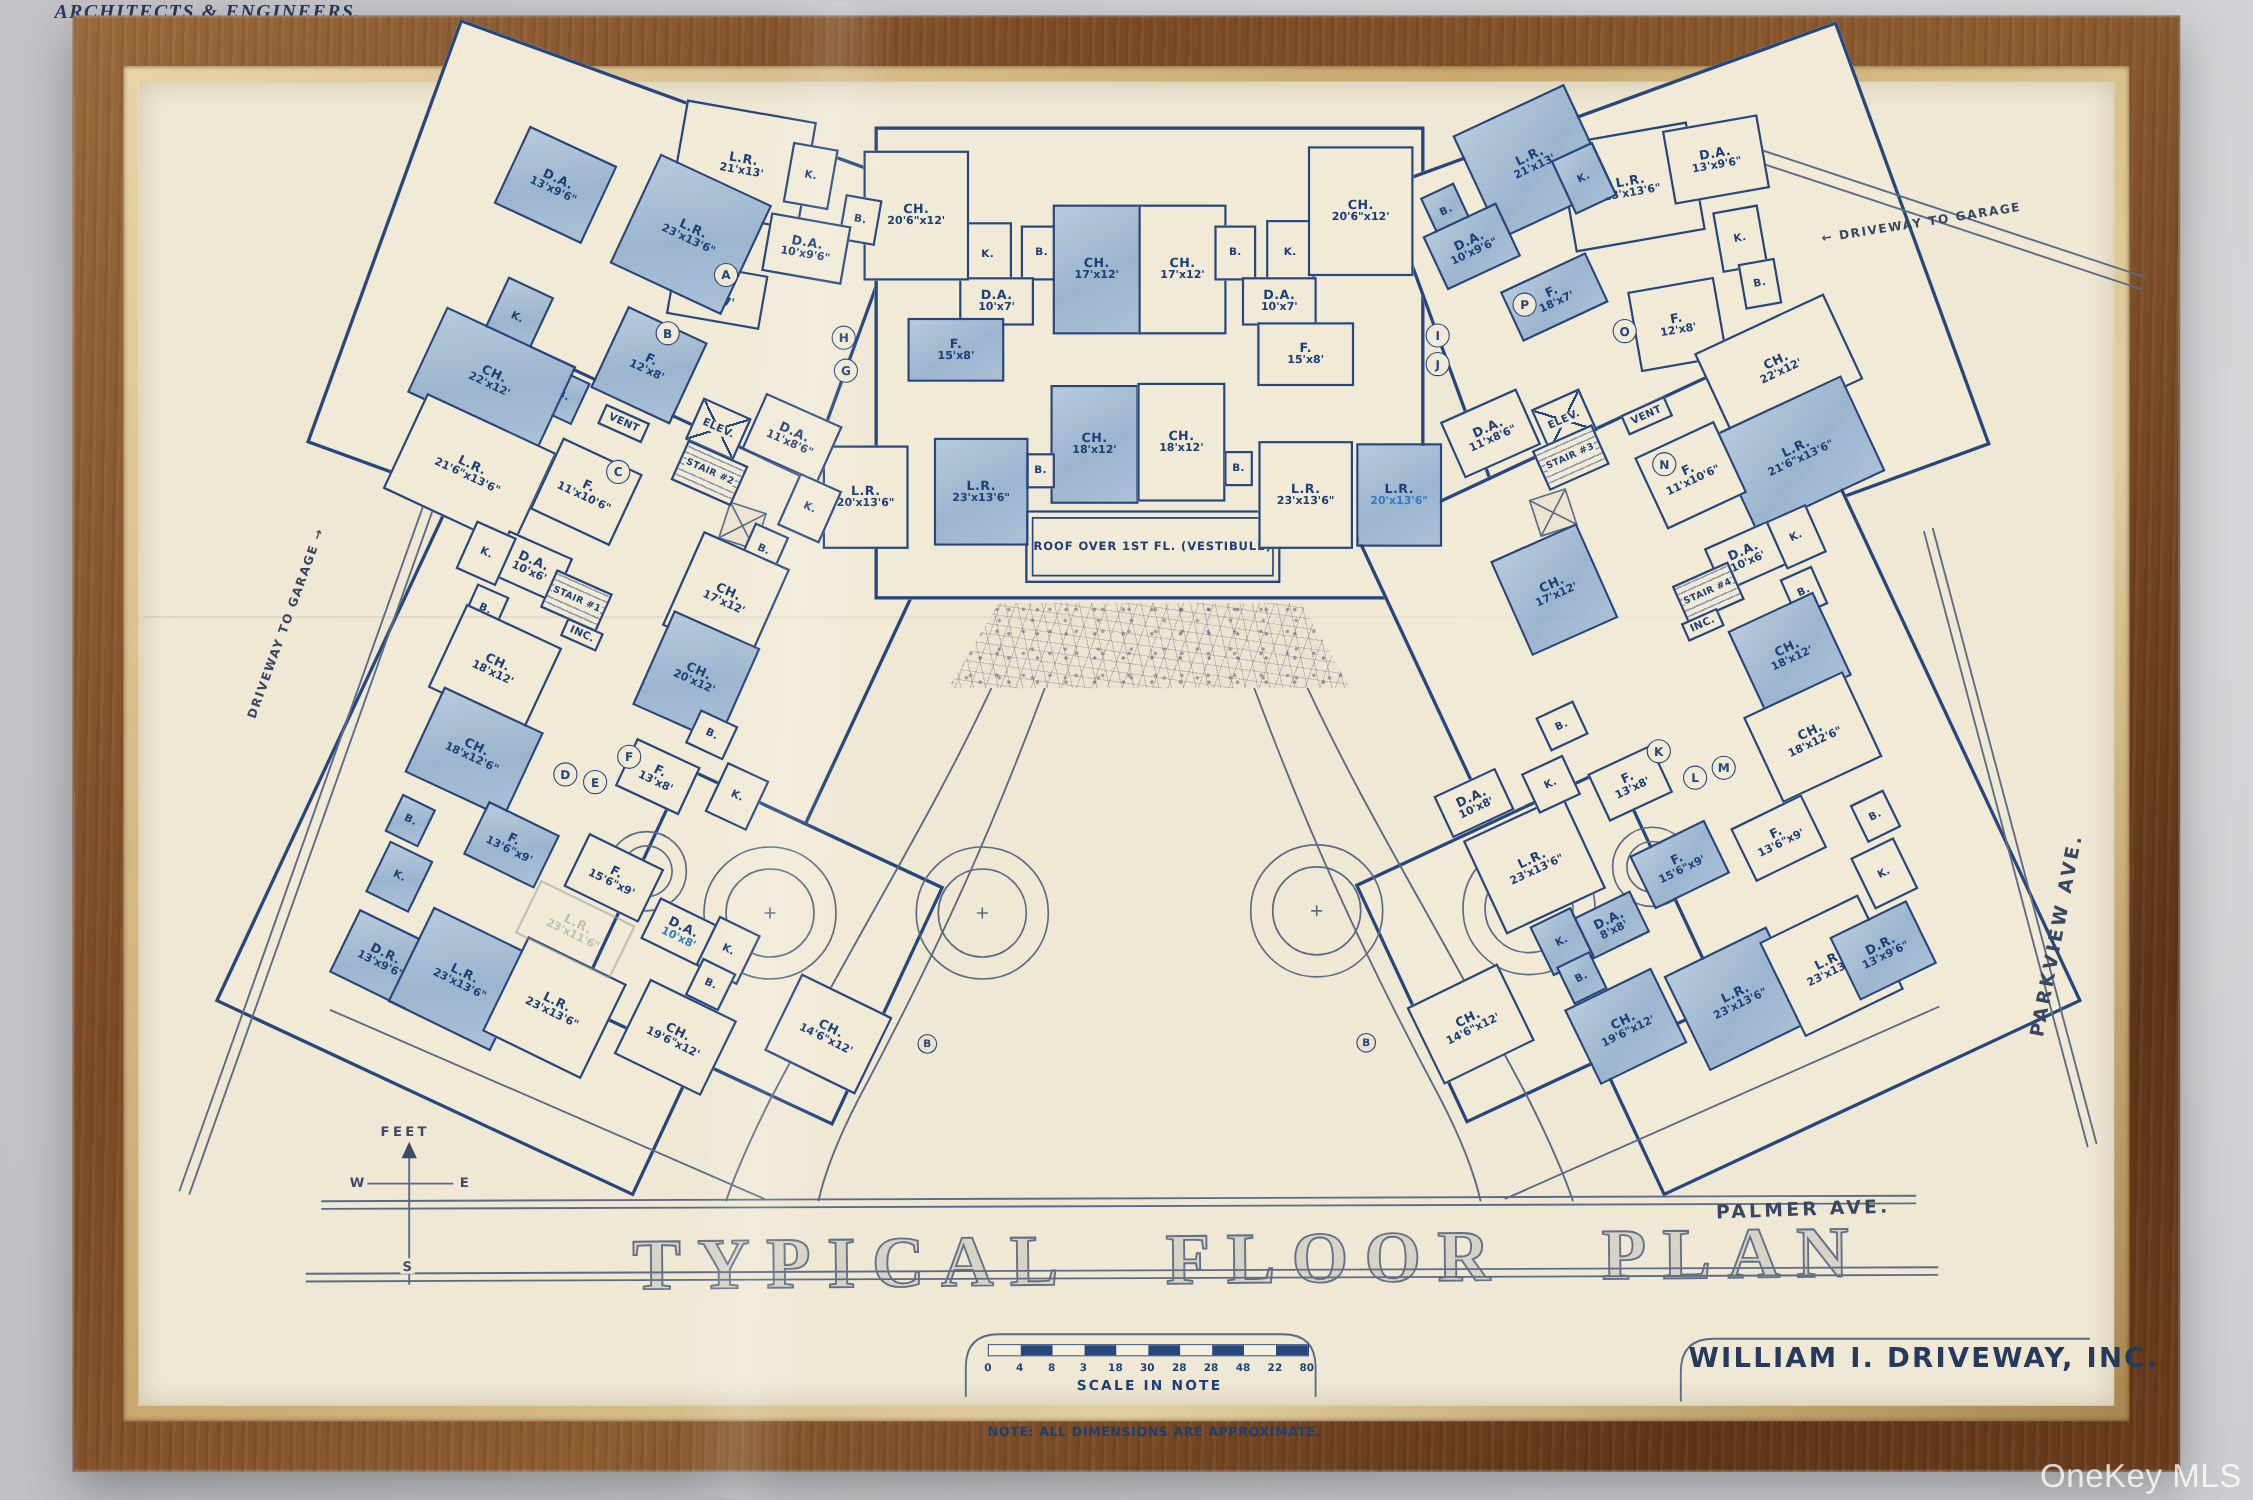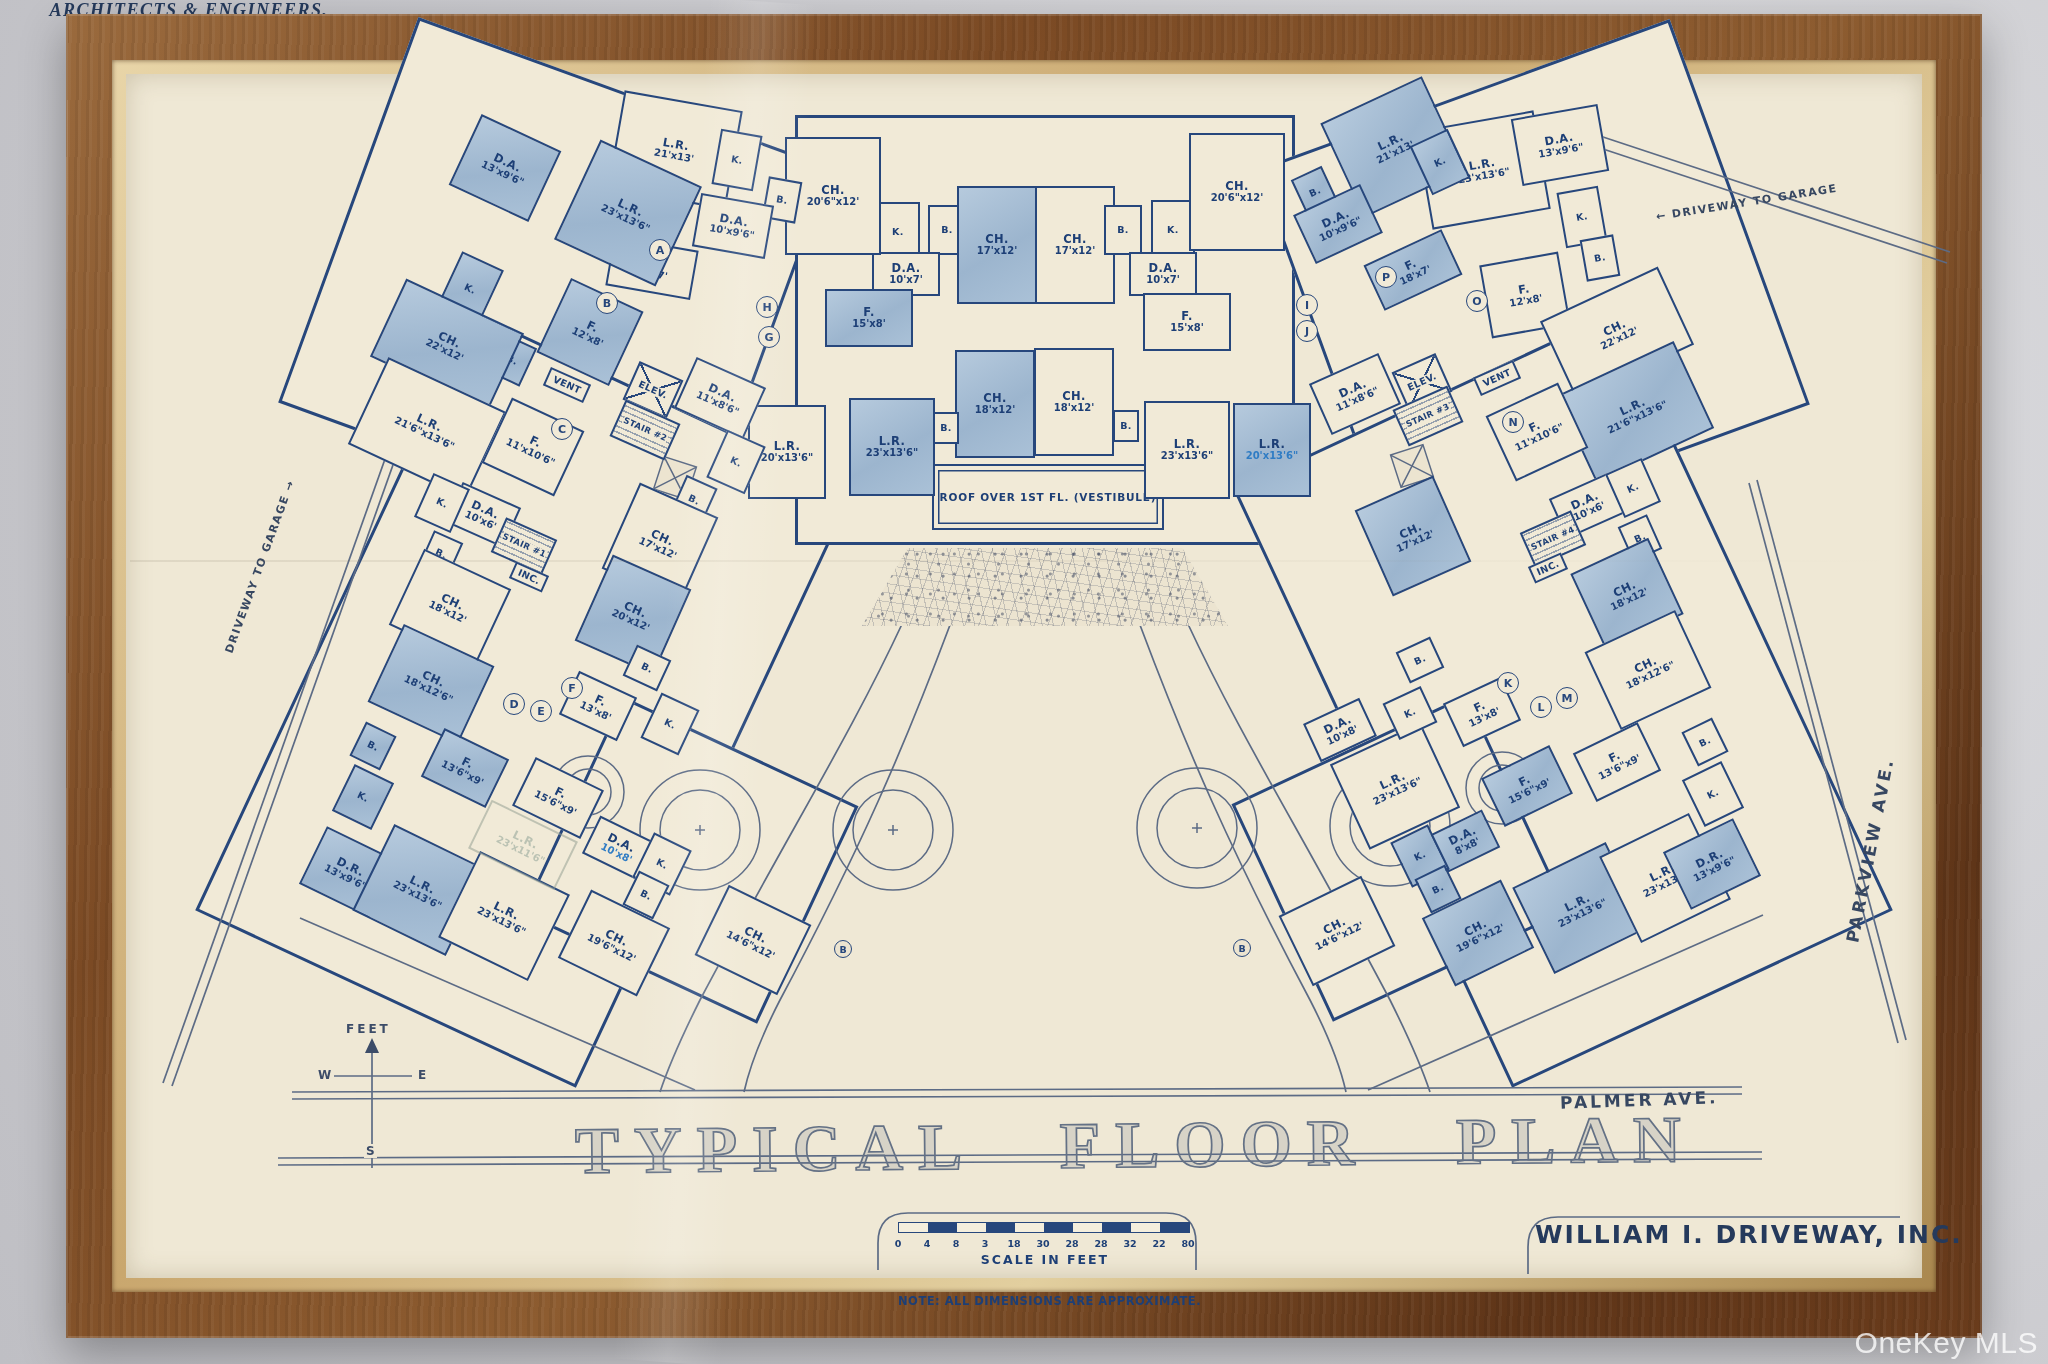--- a/index.html
+++ b/index.html
@@ -620,25 +620,25 @@
     </div>
   <div id="tickrow">
       <div class="tick" style="left: 898px;">0</div>
       <div class="tick" style="left: 927px;">4</div>
       <div class="tick" style="left: 956px;">8</div>
       <div class="tick" style="left: 985px;">3</div>
       <div class="tick" style="left: 1014px;">18</div>
       <div class="tick" style="left: 1043px;">30</div>
       <div class="tick" style="left: 1072px;">28</div>
       <div class="tick" style="left: 1101px;">28</div>
-      <div class="tick" style="left: 1130px;">32</div>
+      <div class="tick" style="left: 1130px;">48</div>
       <div class="tick" style="left: 1159px;">22</div>
       <div class="tick" style="left: 1188px;">80</div>
     </div>
-  <div class="hand" id="scale-lbl">SCALE IN FEET</div>
+  <div class="hand" id="scale-lbl">SCALE IN NOTE</div>
   <div class="hand" id="note">NOTE: ALL DIMENSIONS ARE APPROXIMATE.</div>
 
   <div class="hand" id="firm-name">WILLIAM I. DRIVEWAY, INC.</div>
   <div id="firm-tag">ARCHITECTS &amp; ENGINEERS,</div>
 
   <div class="crease"></div>
   <div class="sheen"></div>
   <div id="watermark">OneKey MLS</div>
 </div>
 

